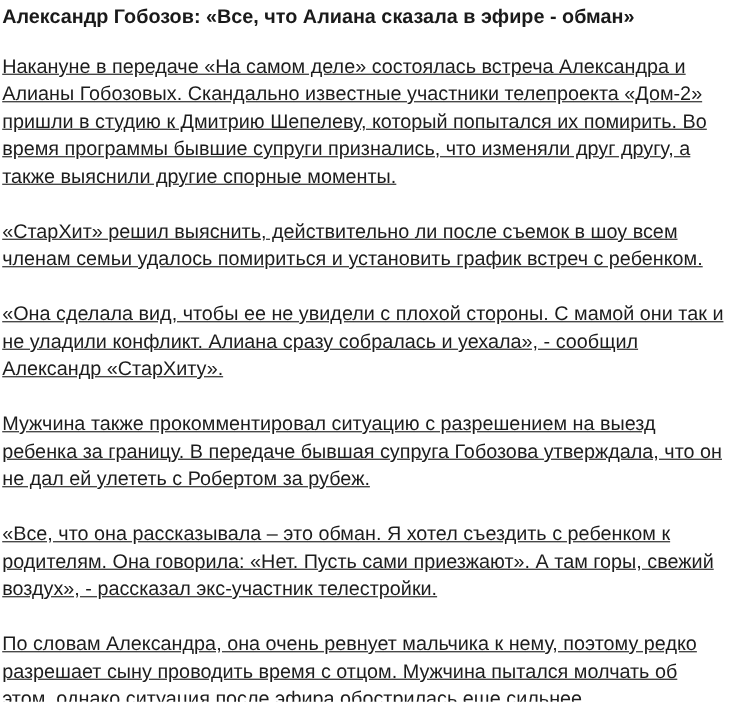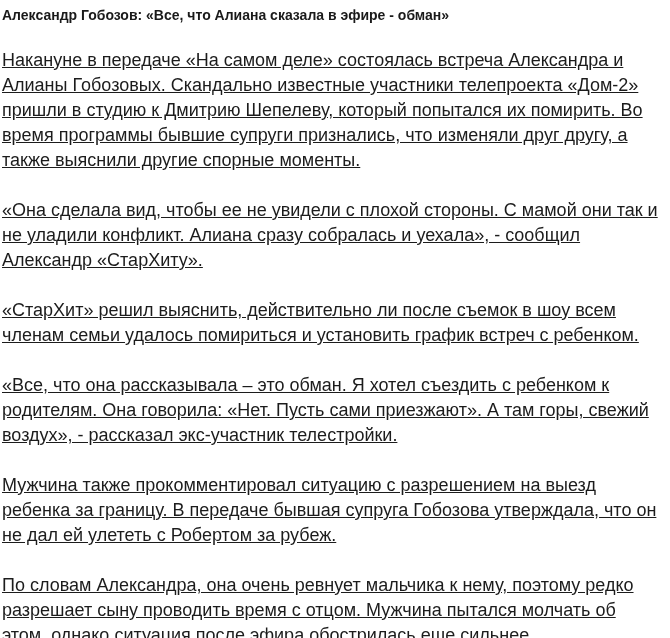--- a/index.html
+++ b/index.html
@@ -13,21 +13,21 @@
     overflow: hidden;
     font-family: "Liberation Sans", "DejaVu Sans", sans-serif;
     color: #1c1c1c;
   }
   .article {
     padding: 3px 12px 0 2px;
     font-size: 18px;
     line-height: 25px;
   }
   .article-title {
-    font-size: 14px;
+    font-size: 18px;
     line-height: 25px;
     font-weight: 700;
     margin: 0 0 20px 0;
     color: #1a1a1a;
   }
   .article-paragraph {
     margin: 0 0 25px 0;
     text-decoration: underline;
   }
   .article-paragraph:last-child {
@@ -35,22 +35,22 @@
   }
 </style>
 </head>
 <body>
 
 <div class="article">
   <h1 class="article-title">Александр Гобозов: «Все, что Алиана сказала в эфире - обман»</h1>
 
   <p class="article-paragraph">Накануне в передаче «На самом деле» состоялась встреча Александра и Алианы Гобозовых. Скандально известные участники телепроекта «Дом-2» пришли в студию к Дмитрию Шепелеву, который попытался их помирить. Во время программы бывшие супруги признались, что изменяли друг другу, а также выяснили другие спорные моменты.</p>
 
+  <p class="article-paragraph">«СтарХит» решил выяснить, действительно ли после съемок в шоу всем членам семьи удалось помириться и установить график встреч с ребенком.</p>
+
   <p class="article-paragraph">«Она сделала вид, чтобы ее не увидели с плохой стороны. С мамой они так и не уладили конфликт. Алиана сразу собралась и уехала», - сообщил Александр «СтарХиту».</p>
 
-  <p class="article-paragraph">«СтарХит» решил выяснить, действительно ли после съемок в шоу всем членам семьи удалось помириться и установить график встреч с ребенком.</p>
+  <p class="article-paragraph">Мужчина также прокомментировал ситуацию с разрешением на выезд ребенка за границу. В передаче бывшая супруга Гобозова утверждала, что он не дал ей улететь с Робертом за рубеж.</p>
 
   <p class="article-paragraph">«Все, что она рассказывала – это обман. Я хотел съездить с ребенком к родителям. Она говорила: «Нет. Пусть сами приезжают». А там горы, свежий воздух», - рассказал экс-участник телестройки.</p>
-
-  <p class="article-paragraph">Мужчина также прокомментировал ситуацию с разрешением на выезд ребенка за границу. В передаче бывшая супруга Гобозова утверждала, что он не дал ей улететь с Робертом за рубеж.</p>
 
   <p class="article-paragraph">По словам Александра, она очень ревнует мальчика к нему, поэтому редко разрешает сыну проводить время с отцом. Мужчина пытался молчать об этом, однако ситуация после эфира обострилась еще сильнее.</p>
 </div>
 
 </body></html>

